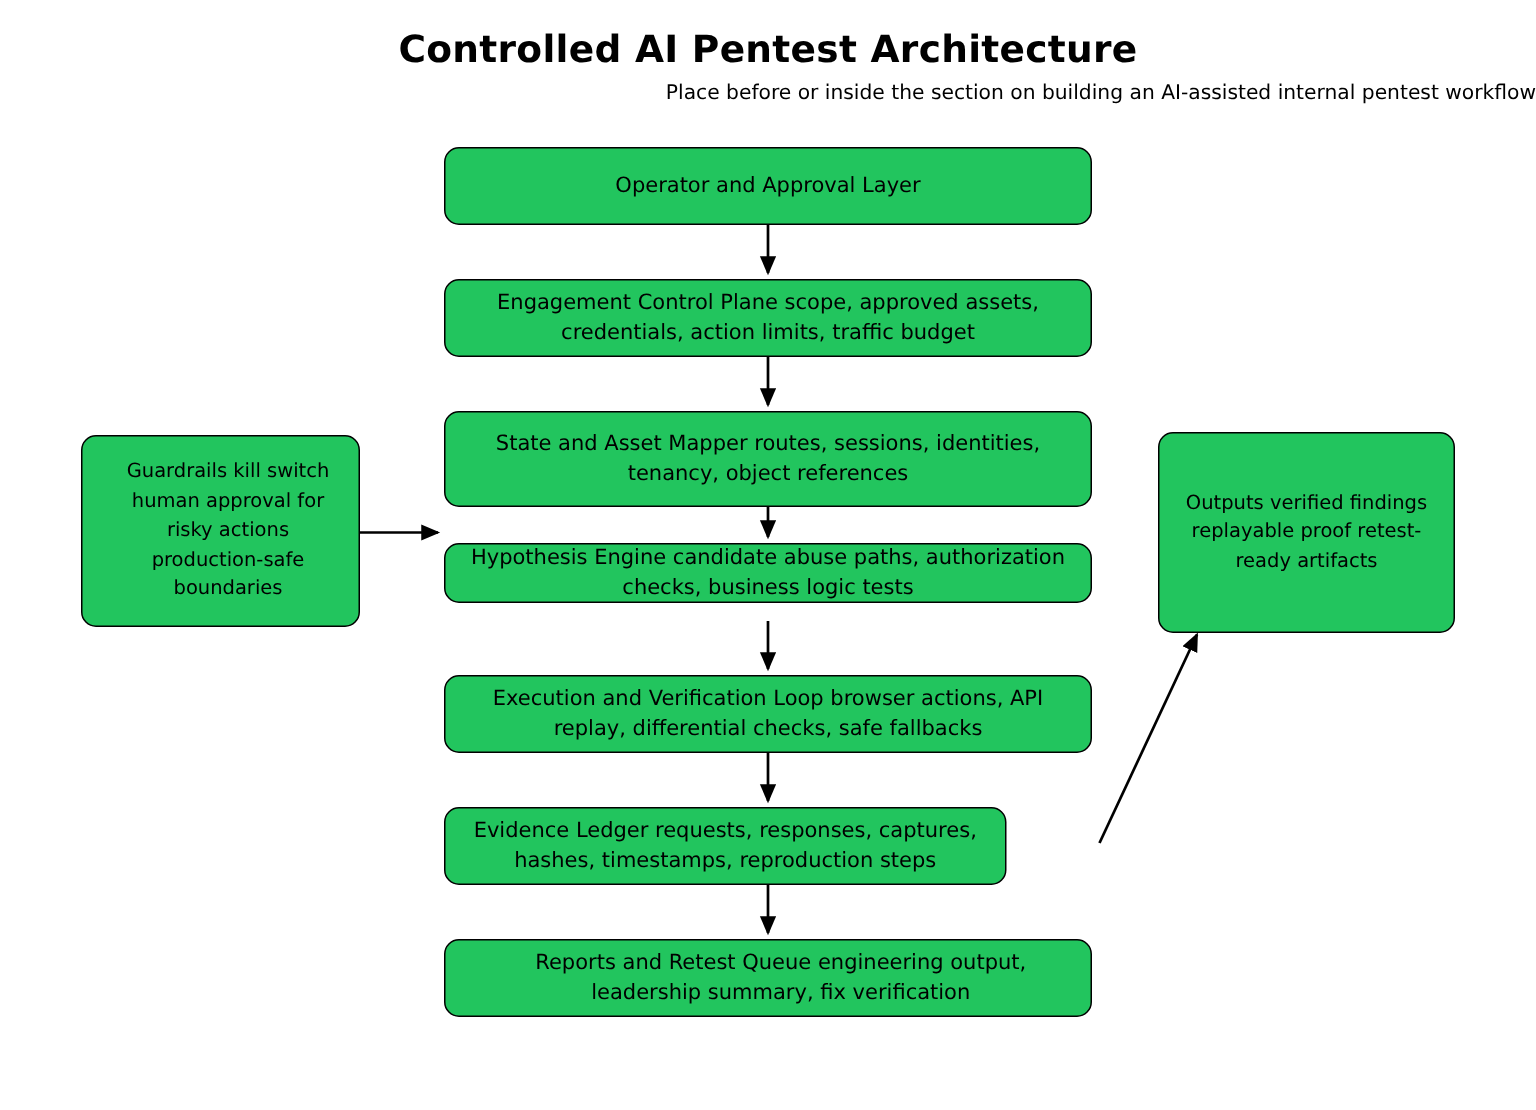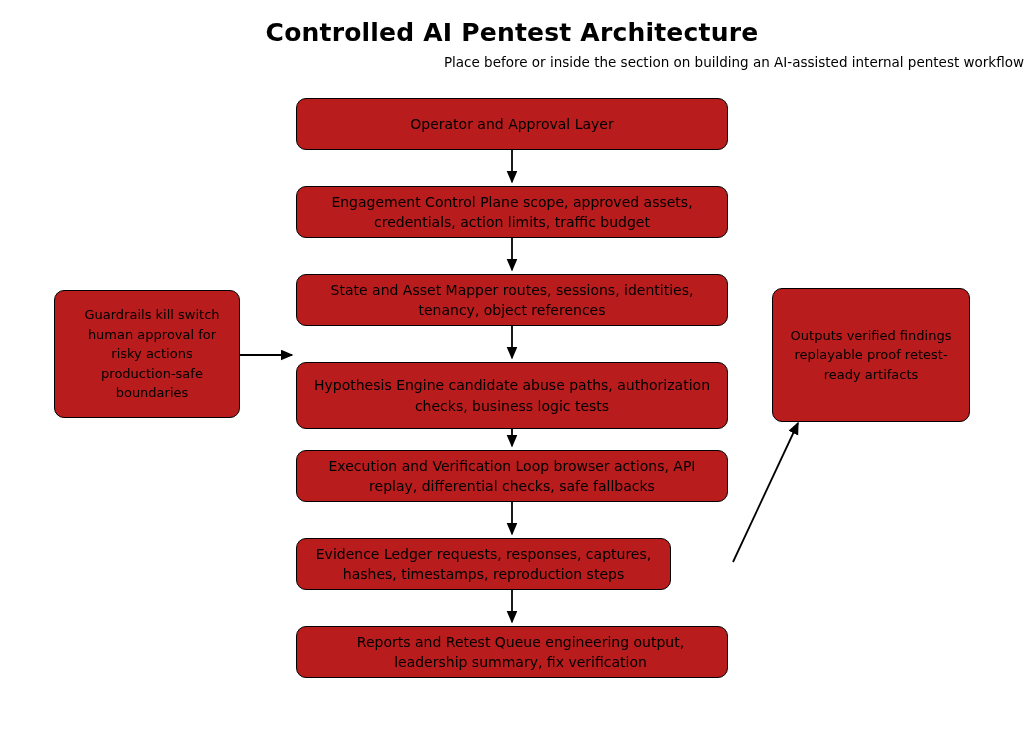--- a/index.html
+++ b/index.html
@@ -37,21 +37,21 @@
     width: 1024px;
     text-align: right;
     font-size: 13.5px;
     font-weight: normal;
   }
   .node {
     position: absolute;
     box-sizing: border-box;
     border: 1.6px solid #000000;
     border-radius: 10px;
-    background: #b91c1c;
+    background: #22c55e;
     display: flex;
     align-items: center;
     justify-content: center;
     text-align: center;
     font-size: 14px;
     line-height: 1.45;
     padding: 4px 12px;
     z-index: 2;
   }
   .node span {
@@ -95,25 +95,25 @@
   </svg>
 
   <div class="node" style="left:296px; top:98px; width:432px; height:52px;">
     <span>Operator and Approval Layer</span>
   </div>
 
   <div class="node" style="left:296px; top:186px; width:432px; height:52px;">
     <span>Engagement Control Plane scope, approved assets, credentials, action limits, traffic budget</span>
   </div>
 
-  <div class="node" style="left:296px; top:274px; width:432px; height:52px;">
+  <div class="node" style="left:296px; top:274px; width:432px; height:64px;">
     <span>State and Asset Mapper routes, sessions, identities, tenancy, object references</span>
   </div>
 
-  <div class="node" style="left:296px; top:362px; width:432px; height:67px;">
+  <div class="node" style="left:296px; top:362px; width:432px; height:40px;">
     <span>Hypothesis Engine candidate abuse paths, authorization checks, business logic tests</span>
   </div>
 
   <div class="node" style="left:296px; top:450px; width:432px; height:52px;">
     <span>Execution and Verification Loop browser actions, API replay, differential checks, safe fallbacks</span>
   </div>
 
   <div class="node" style="left:296px; top:538px; width:375px; height:52px;">
     <span>Evidence Ledger requests, responses, captures, hashes, timestamps, reproduction steps</span>
   </div>

